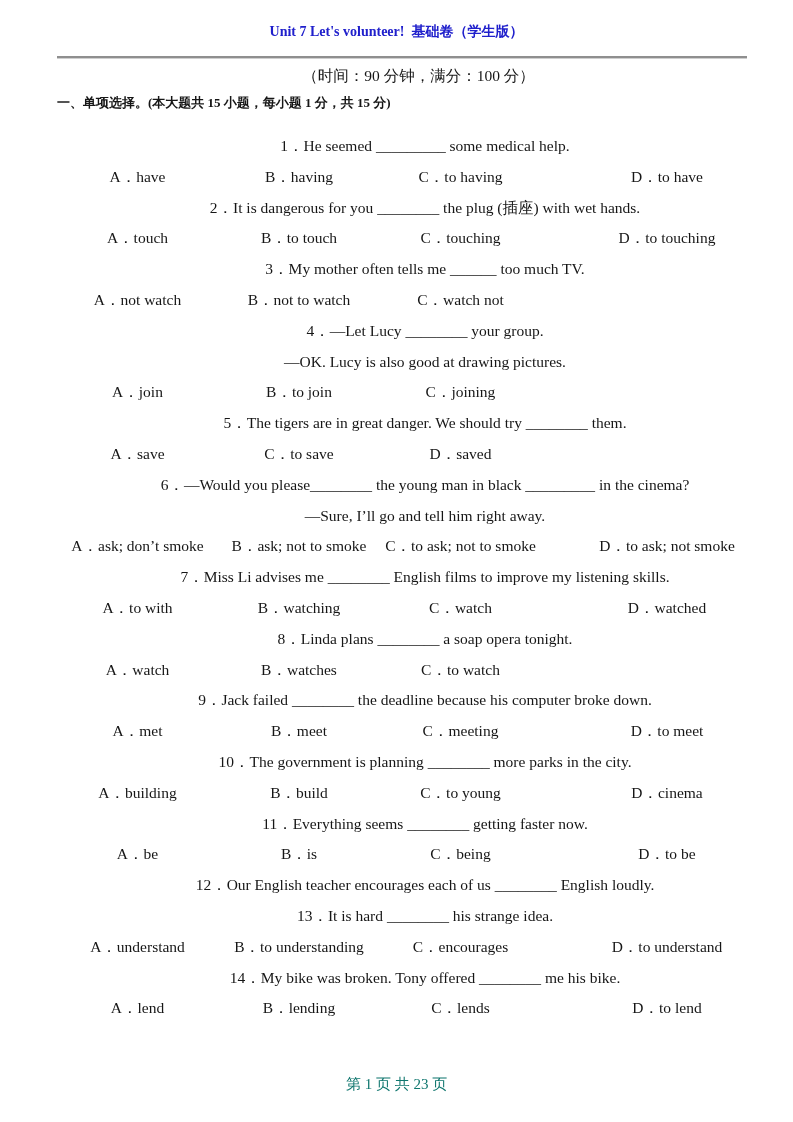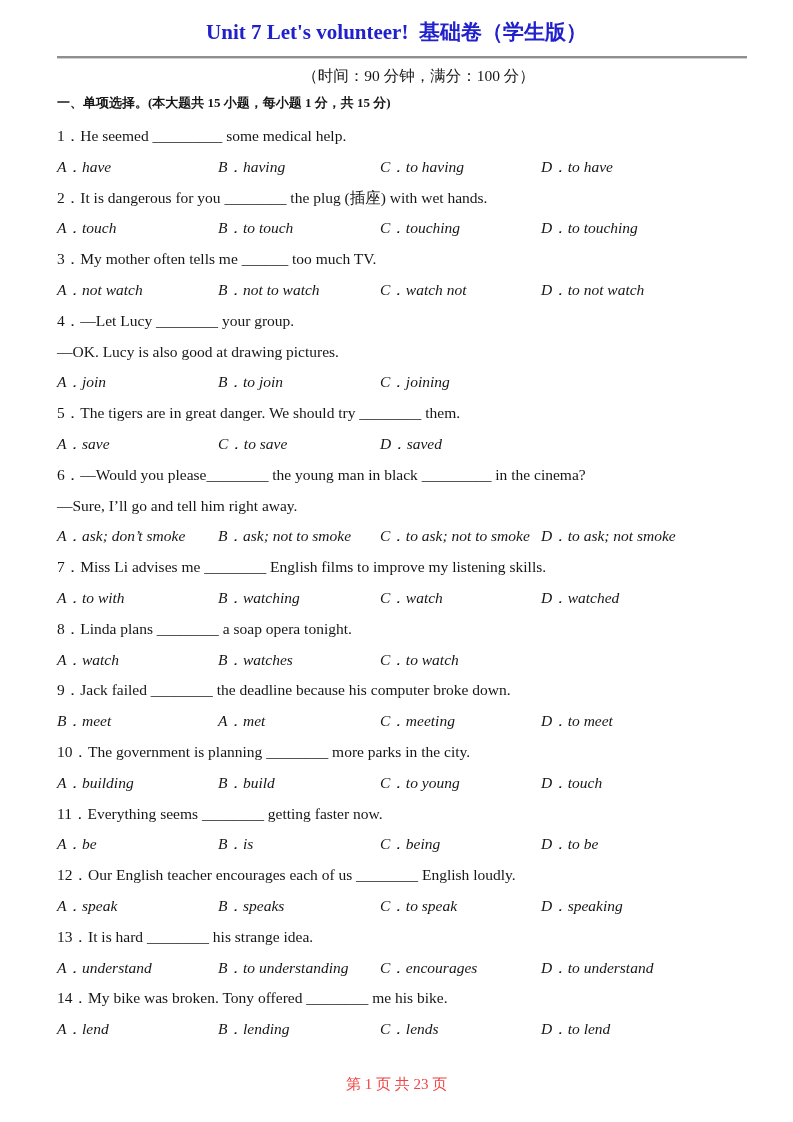--- a/index.html
+++ b/index.html
@@ -9,21 +9,21 @@
     background: #ffffff;
     color: #161616;
     font-family: "Liberation Serif", "DejaVu Serif", serif;
     position: relative;
     overflow: hidden;
     box-sizing: border-box;
   }
   .title {
     padding-top: 21px;
     text-align: center;
-    font-size: 21px;
+    font-size: 14px;
     font-weight: bold;
     line-height: 22px;
     white-space: pre;
   }
   .rule {
     margin: 13px 46px 0 57px;
     height: 2px;
     background: #8f8f8f;
     border-bottom: 1px solid #cfcfcf;
   }
@@ -36,81 +36,80 @@
     margin-left: 44px;
   }
   .heading {
     margin-top: 2px;
     padding-left: 57px;
     font-weight: bold;
     font-size: 13px;
     line-height: 26px;
     white-space: pre;
   }
-  .questions { margin-top: 5px; }
+  .questions { margin-top: 15px; text-align: center; }
   .line {
     height: 30.8px;
     line-height: 30.8px;
     padding-left: 57px;
     font-size: 15.5px;
     white-space: pre;
   }
   .options {
     display: grid;
     grid-template-columns: 161px 162px 161px 1fr;
     padding-left: 57px;
     box-sizing: border-box;
     width: 793px;
   }
-  .opt { white-space: pre; overflow: visible; font-style: italic; }
+  .opt { white-space: pre; overflow: visible; }
   .footer {
     position: absolute;
     left: 0;
     bottom: 28px;
     width: 100%;
     text-align: center;
     font-size: 15px;
-    color: #ef4444;
+    color: #0f766e;
     white-space: pre;
   }
 </style>
 </head>
 <body>
 
 <div class="page">
   <div class="title" style="color: rgb(32, 32, 204);">Unit 7 Let's volunteer!  基础卷（学生版）</div>
   <div class="rule" style="background: rgb(143, 143, 143);"></div>
   <div class="subtitle">（时间：90 分钟，满分：100 分）</div>
   <div class="heading">一、单项选择。(本大题共 15 小题，每小题 1 分，共 15 分)</div>
   <div class="questions">
       <div class="line">1．He seemed _________ some medical help.</div>
       <div class="line options"><span class="opt">A．have</span><span class="opt">B．having</span><span class="opt">C．to having</span><span class="opt">D．to have</span></div>
       <div class="line">2．It is dangerous for you ________ the plug (插座) with wet hands.</div>
       <div class="line options"><span class="opt">A．touch</span><span class="opt">B．to touch</span><span class="opt">C．touching</span><span class="opt">D．to touching</span></div>
       <div class="line">3．My mother often tells me ______ too much TV.</div>
-      <div class="line options"><span class="opt">A．not watch</span><span class="opt">B．not to watch</span><span class="opt">C．watch not</span><span class="opt">D．to not watch</span></div>
+      <div class="line options"><span class="opt">A．not watch</span><span class="opt">B．not to watch</span><span class="opt">C．watch not</span></div>
       <div class="line">4．—Let Lucy ________ your group.</div>
       <div class="line">—OK. Lucy is also good at drawing pictures.</div>
       <div class="line options"><span class="opt">A．join</span><span class="opt">B．to join</span><span class="opt">C．joining</span></div>
       <div class="line">5．The tigers are in great danger. We should try ________ them.</div>
       <div class="line options"><span class="opt">A．save</span><span class="opt">C．to save</span><span class="opt">D．saved</span></div>
       <div class="line">6．—Would you please________ the young man in black _________ in the cinema?</div>
       <div class="line">—Sure, I’ll go and tell him right away.</div>
       <div class="line options"><span class="opt">A．ask; don’t smoke</span><span class="opt">B．ask; not to smoke</span><span class="opt">C．to ask; not to smoke</span><span class="opt">D．to ask; not smoke</span></div>
       <div class="line">7．Miss Li advises me ________ English films to improve my listening skills.</div>
       <div class="line options"><span class="opt">A．to with</span><span class="opt">B．watching</span><span class="opt">C．watch</span><span class="opt">D．watched</span></div>
       <div class="line">8．Linda plans ________ a soap opera tonight.</div>
       <div class="line options"><span class="opt">A．watch</span><span class="opt">B．watches</span><span class="opt">C．to watch</span></div>
       <div class="line">9．Jack failed ________ the deadline because his computer broke down.</div>
-      <div class="line options"><span class="opt">B．meet</span><span class="opt">A．met</span><span class="opt">C．meeting</span><span class="opt">D．to meet</span></div>
+      <div class="line options"><span class="opt">A．met</span><span class="opt">B．meet</span><span class="opt">C．meeting</span><span class="opt">D．to meet</span></div>
       <div class="line">10．The government is planning ________ more parks in the city.</div>
-      <div class="line options"><span class="opt">A．building</span><span class="opt">B．build</span><span class="opt">C．to young</span><span class="opt">D．touch</span></div>
+      <div class="line options"><span class="opt">A．building</span><span class="opt">B．build</span><span class="opt">C．to young</span><span class="opt">D．cinema</span></div>
       <div class="line">11．Everything seems ________ getting faster now.</div>
       <div class="line options"><span class="opt">A．be</span><span class="opt">B．is</span><span class="opt">C．being</span><span class="opt">D．to be</span></div>
       <div class="line">12．Our English teacher encourages each of us ________ English loudly.</div>
-      <div class="line options"><span class="opt">A．speak</span><span class="opt">B．speaks</span><span class="opt">C．to speak</span><span class="opt">D．speaking</span></div>
       <div class="line">13．It is hard ________ his strange idea.</div>
       <div class="line options"><span class="opt">A．understand</span><span class="opt">B．to understanding</span><span class="opt">C．encourages</span><span class="opt">D．to understand</span></div>
       <div class="line">14．My bike was broken. Tony offered ________ me his bike.</div>
       <div class="line options"><span class="opt">A．lend</span><span class="opt">B．lending</span><span class="opt">C．lends</span><span class="opt">D．to lend</span></div>
     </div>
   <div class="footer">第 1 页 共 23 页</div>
 </div>
 
 </body></html>

